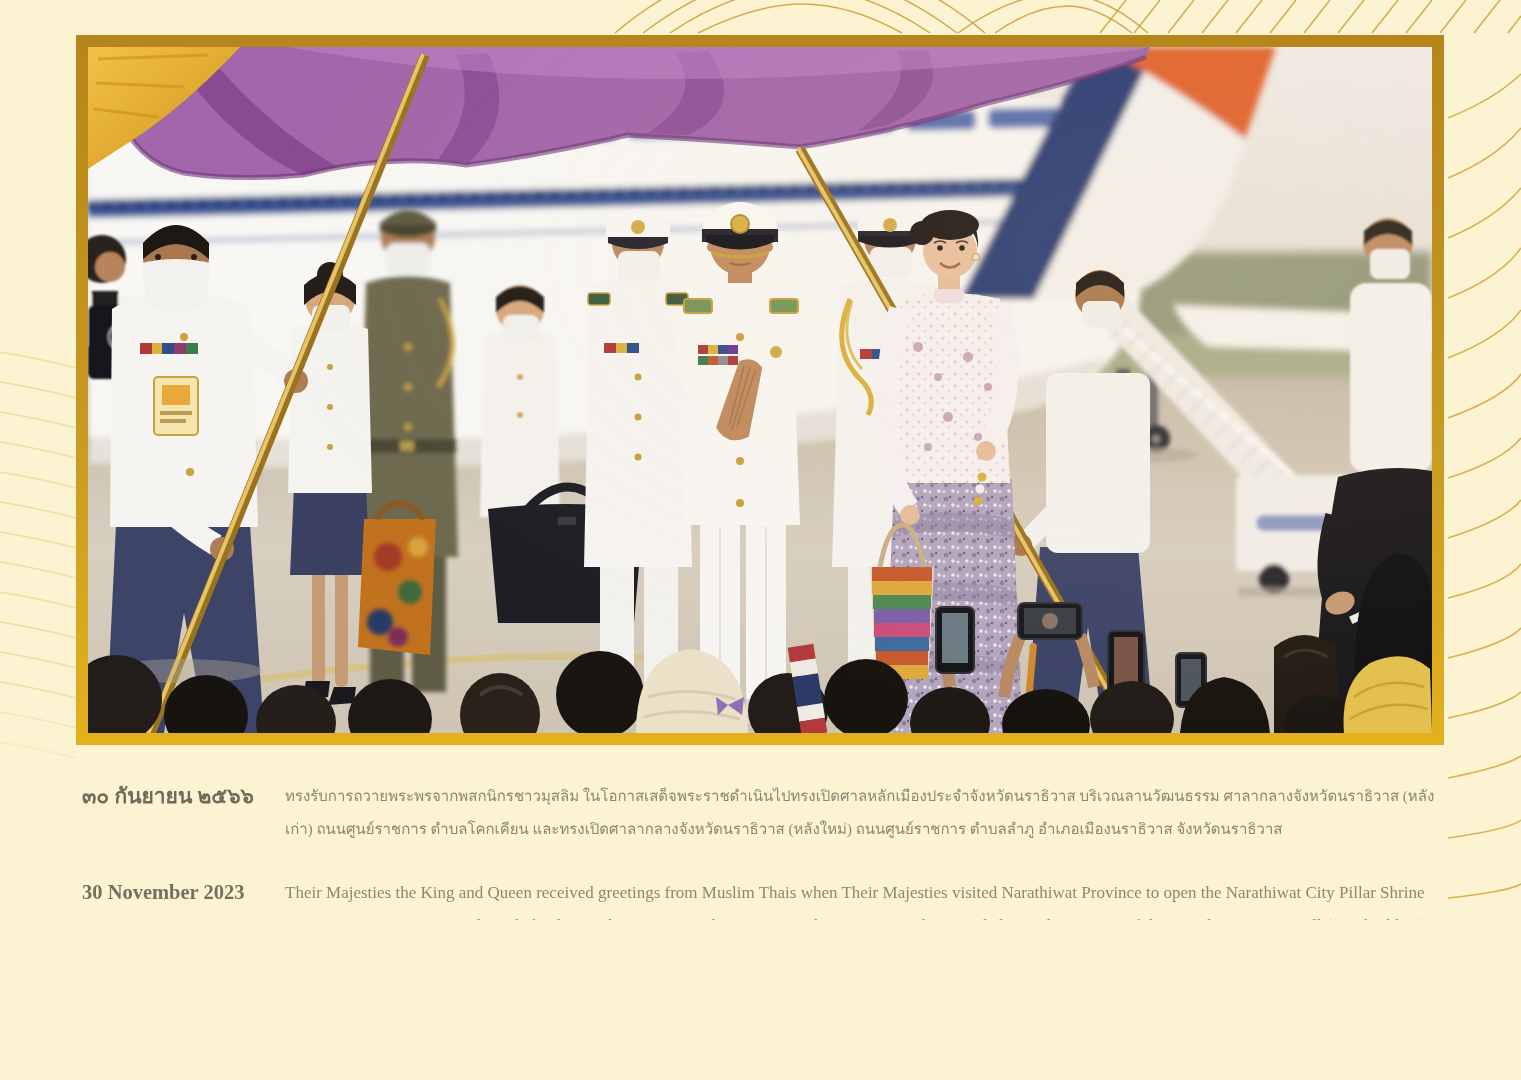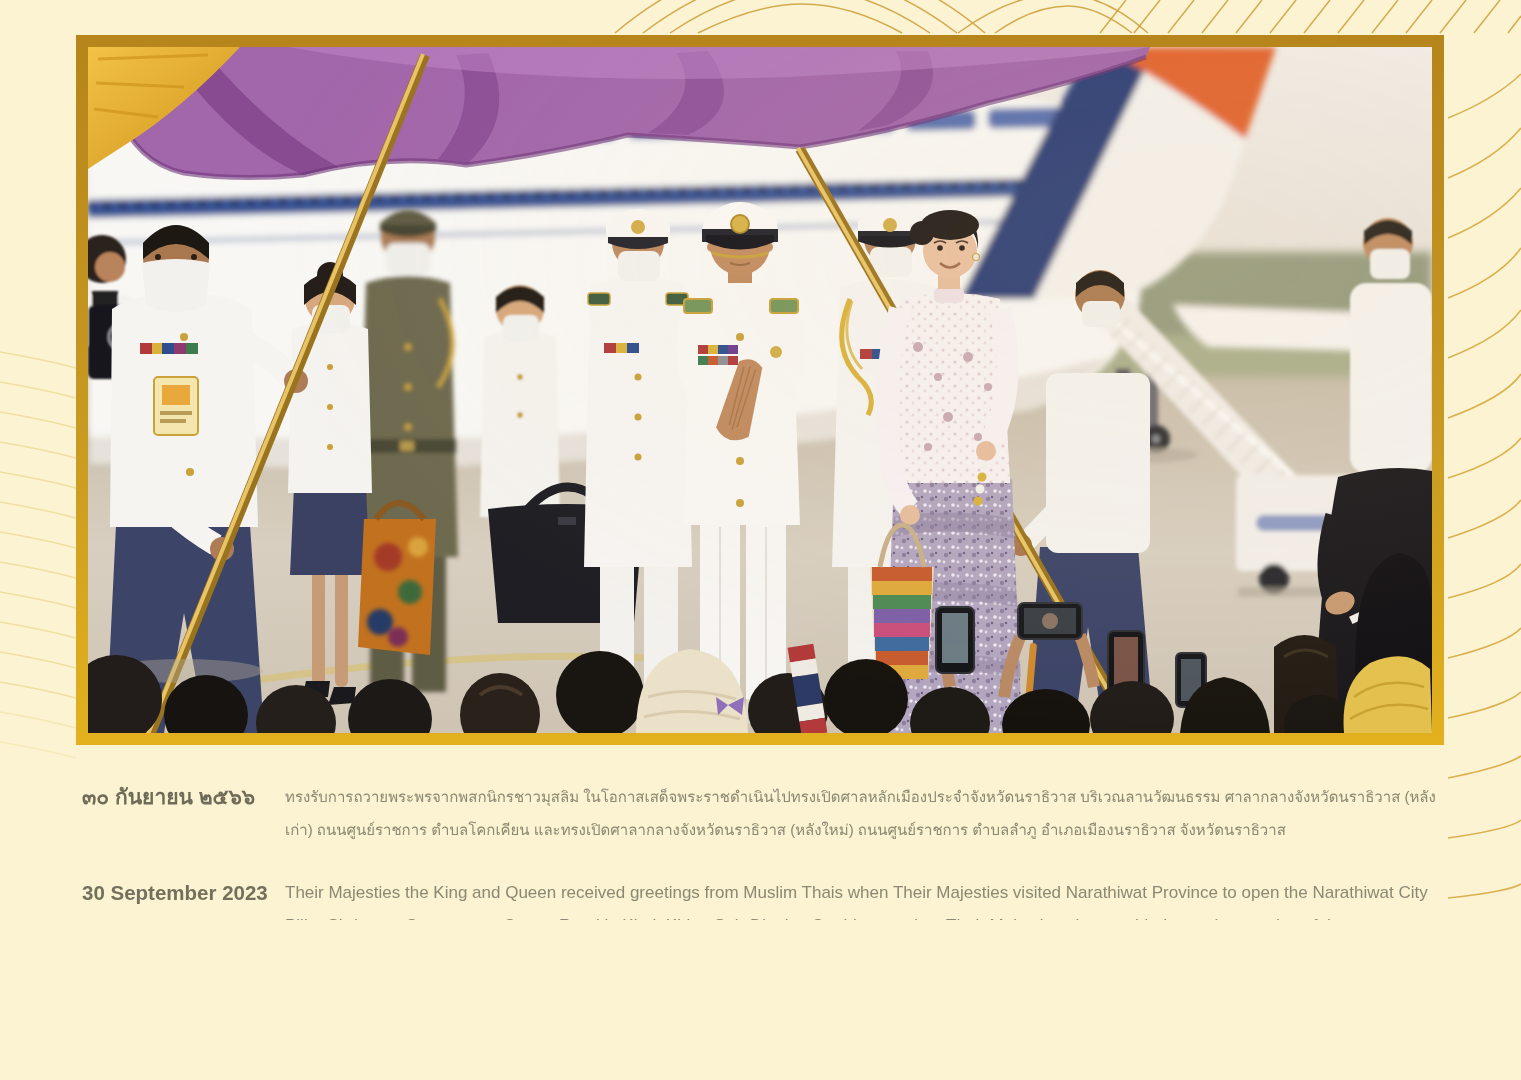--- a/index.html
+++ b/index.html
@@ -1,17 +1,17 @@
 <!DOCTYPE html>
 <html lang="th"><head>
 <meta charset="utf-8">
 <style>
   html,body{margin:0;padding:0;background:#FBF3D1;}
   .page{position:relative;width:1521px;height:920px;background:#FBF3D1;overflow:hidden;
-        font-family:Liberation Sans, sans-serif;}
+        font-family:Liberation Serif, serif;}
   .bg-deco{position:absolute;left:0;top:0;width:1521px;height:1080px;pointer-events:none;}
   .photo-frame{position:absolute;left:76px;top:35px;padding:12px;
         background:linear-gradient(180deg,#B6851B 0%,#C79A21 55%,#E3B11E 100%);}
   .photo{display:block;width:1344px;height:686px;background:#E9E5DF;}
   .captions{position:absolute;left:82px;top:780px;width:1357px;}
   .cap-row{display:flex;align-items:flex-start;}
   .cap-row + .cap-row{margin-top:30px;}
   .cap-date{flex:0 0 203px;font-size:21px;line-height:33px;font-weight:700;color:#6E6C58;}
   .cap-date.en{font-size:20.5px;color:#73715E;}
   .cap-text{flex:1;font-size:15px;line-height:33px;color:#8B8973;}
@@ -508,18 +508,18 @@
       <rect x="0" y="0" width="1344" height="686" fill="url(#hazeG)" opacity="0.14"></rect>
     </svg>
   </div>
 
   <div class="captions">
     <div class="cap-row">
       <div class="cap-date" lang="th">๓๐ กันยายน ๒๕๖๖</div>
       <div class="cap-text" lang="th">ทรงรับการถวายพระพรจากพสกนิกรชาวมุสลิม ในโอกาสเสด็จพระราชดำเนินไปทรงเปิดศาลหลักเมืองประจำจังหวัดนราธิวาส บริเวณลานวัฒนธรรม ศาลากลางจังหวัดนราธิวาส (หลังเก่า) ถนนศูนย์ราชการ ตำบลโคกเคียน และทรงเปิดศาลากลางจังหวัดนราธิวาส (หลังใหม่) ถนนศูนย์ราชการ ตำบลลำภู อำเภอเมืองนราธิวาส จังหวัดนราธิวาส</div>
     </div>
     <div class="cap-row">
-      <div class="cap-date en" lang="en">30 September 2023</div>
+      <div class="cap-date en" lang="en">30 November 2023</div>
       <div class="cap-text en" lang="en">Their Majesties the King and Queen received greetings from Muslim Thais when Their Majesties visited Narathiwat Province to open the Narathiwat City Pillar Shrine on Government Center Road in Khok Khian Sub-District. On this occasion, Their Majesties also presided over the opening of the Narathiwat's City Hall (new building) on Government Center Road, Lam Phu Sub-District, Mueang Narathiwat District, Narathiwat Province.</div>
     </div>
   </div>
 
 </div>
 
 </body></html>

